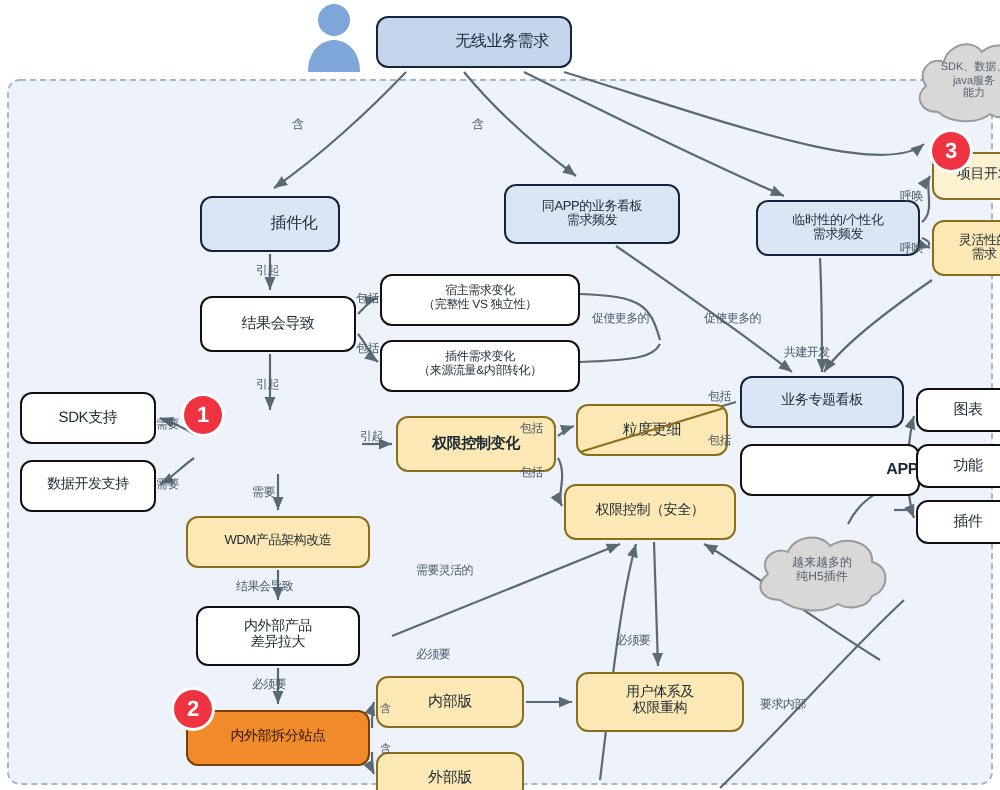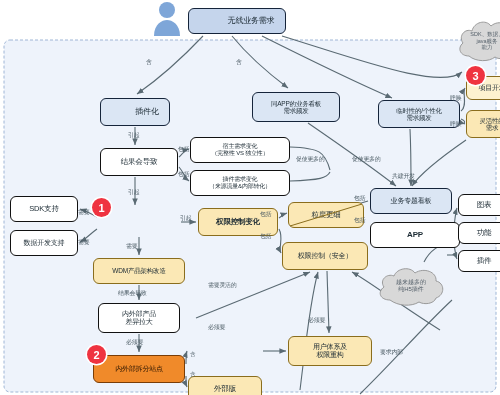--- a/index.html
+++ b/index.html
@@ -166,38 +166,41 @@
       <span style="white-space:pre-line">同APP的业务看板
 需求频发</span>
     </div>
   <div class="node n-lblue" style="left:378px;top:100px;width:82px;height:28px;font-size:6.5px;">
       <span style="white-space:pre-line">临时性的/个性化
 需求频发</span>
     </div>
   <div class="node n-lblue" style="left:370px;top:188px;width:82px;height:26px;font-size:7px;">
       <span style="white-space:pre-line">业务专题看板</span>
     </div>
-  <div class="node n-white" style="left:370px;top:222px;width:90px;height:26px;font-size:8px;font-weight:bold;">
+  <div class="node n-white" style="left:370px;top:222px;width:90px;height:26px;font-size:8px;font-weight:bold;justify-content:flex-end;">
       <span style="white-space:pre-line">APP</span>
     </div>
   <div class="node n-white" style="left:458px;top:194px;width:52px;height:22px;font-size:7.5px;">
       <span style="white-space:pre-line">图表</span>
     </div>
   <div class="node n-white" style="left:458px;top:222px;width:52px;height:22px;font-size:7.5px;">
       <span style="white-space:pre-line">功能</span>
     </div>
   <div class="node n-white" style="left:458px;top:250px;width:52px;height:22px;font-size:7.5px;">
       <span style="white-space:pre-line">插件</span>
     </div>
   <div class="node n-lyellow" style="left:466px;top:76px;width:52px;height:24px;font-size:7px;">
       <span style="white-space:pre-line">项目开发</span>
     </div>
   <div class="node n-yellow" style="left:466px;top:110px;width:52px;height:28px;font-size:6.5px;">
       <span style="white-space:pre-line">灵活性的
 需求</span>
+    </div>
+  <div class="node n-yellow" style="left:188px;top:338px;width:74px;height:26px;font-size:7.5px;">
+      <span style="white-space:pre-line">内部版</span>
     </div>
   <div class="node n-yellow" style="left:188px;top:376px;width:74px;height:26px;font-size:7.5px;">
       <span style="white-space:pre-line">外部版</span>
     </div>
   <div class="node n-yellow" style="left:288px;top:336px;width:84px;height:30px;font-size:7px;">
       <span style="white-space:pre-line">用户体系及
 权限重构</span>
     </div>
 
   <svg style="position:absolute;left:288px;top:202px;width:76px;height:26px;z-index:20;pointer-events:none;" viewBox="0 0 76 26">

